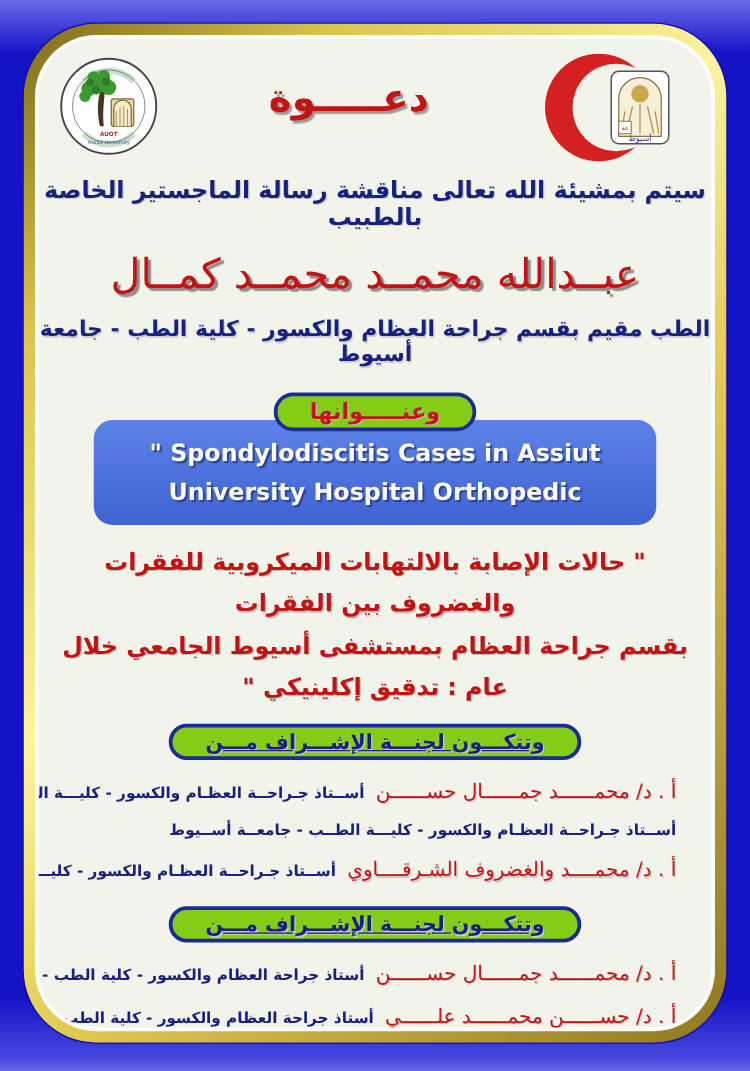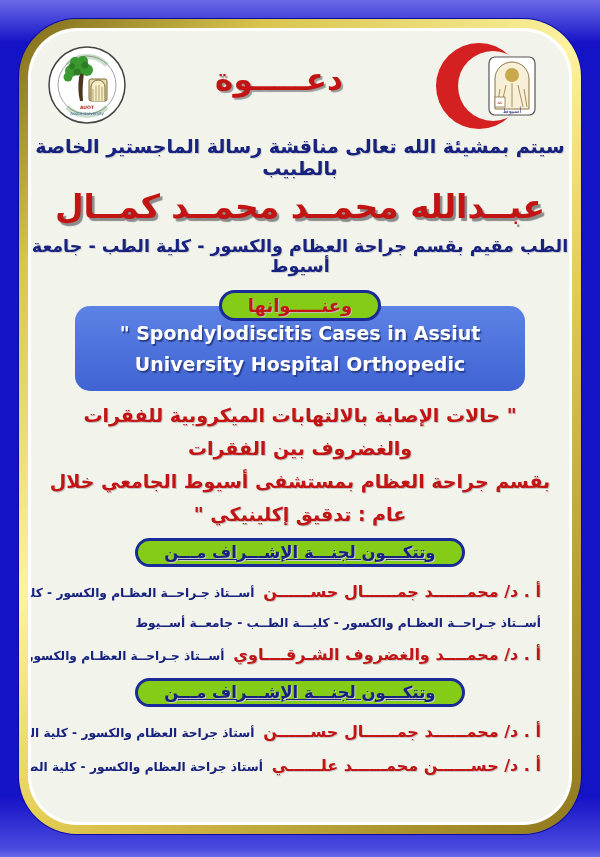--- a/index.html
+++ b/index.html
@@ -11,33 +11,33 @@
   .frame{
     position:absolute;left:19px;top:19px;right:19px;bottom:23px;
     border-radius:58px;
     background:linear-gradient(135deg,#7d6a1a 0%,#d9c44e 18%,#fdf3a0 42%,#e3cc52 60%,#8f781e 100%);
     padding:9px;box-sizing:border-box;
     box-shadow:0 0 0 1px #0a0aa0;
   }
   .inner-line{background:#ffffff;height:100%;border-radius:49px;padding:3px;box-sizing:border-box;}
   .content{
     background:#f2f4ec;height:100%;border-radius:46px;overflow:hidden;
-    display:flex;flex-direction:column;text-align:center;
+    display:flex;flex-direction:column;text-align:center;justify-content:space-between;
   }
   
   .header{display:flex;align-items:flex-start;padding:10px 14px 0 16px;height:96px;box-sizing:border-box;}
   .logo-left{width:80px;flex:0 0 auto;margin-top:4px;}
   .header-title{
     flex:1;color:#c31414;font-size:31px;font-weight:bold;margin-top:20px;
     text-shadow:2px 2px 1px #9a9a9a;letter-spacing:1px;
   }
   .logo-right{width:124px;flex:0 0 auto;}
   
   .intro-1{color:#17217e;font-size:19px;font-weight:bold;margin-top:8px;text-shadow:1px 1px 0 #cfcfcf;}
-  .candidate-name{color:#c31414;font-size:33px;font-weight:bold;margin-top:8px;text-shadow:2.5px 2.5px 1px #8a8a8a;}
+  .candidate-name{color:#c31414;font-size:33px;font-weight:normal;margin-top:8px;text-shadow:2.5px 2.5px 1px #8a8a8a;}
   .intro-2{color:#17217e;font-size:17.5px;font-weight:bold;margin-top:10px;text-shadow:1px 1px 0 #cfcfcf;}
   
   .pill{
     display:inline-block;background:#84cc16;border:3px solid #1a2a96;border-radius:22px;
     padding:2px 26px;font-weight:bold;
   }
   .pill-title{color:#c31414;font-size:18px;position:relative;z-index:2;margin:14px auto -15px;text-shadow:1px 1px 0 #bdbdbd;}
   .pill-blue{color:#17217e;font-size:16.5px;text-shadow:1px 1px 0 #c9c9c9;text-decoration:underline;}
   
   .english-box{
@@ -45,21 +45,21 @@
     padding:12px 6px 10px;color:#ffffff;font-size:19px;font-weight:bold;line-height:1.65;
     text-shadow:1.5px 1.5px 1px #2a3f8a;
   }
   .arabic-thesis{color:#c31414;font-size:19px;font-weight:bold;line-height:1.75;margin-top:8px;text-shadow:1px 1px 0 #c2c2c2;}
   
   .committee{margin-top:6px;}
   .member-row{
     direction:rtl;display:flex;align-items:baseline;justify-content:flex-start;
     padding:0 28px;margin-top:15px;gap:9px;white-space:nowrap;
   }
-  .member-name{color:#c31414;font-size:16px;font-weight:bold;text-shadow:1px 1px 0 #c9c9c9;flex:0 0 auto;}
+  .member-name{color:#c31414;font-size:16px;font-weight:normal;text-shadow:1px 1px 0 #c9c9c9;flex:0 0 auto;}
   .member-role{color:#17217e;font-size:12.2px;font-weight:bold;flex:0 0 auto;}
 </style>
 </head>
 <body>
 
 <div class="frame">
   <div class="inner-line">
     <div class="content">
 
       <div class="header">

